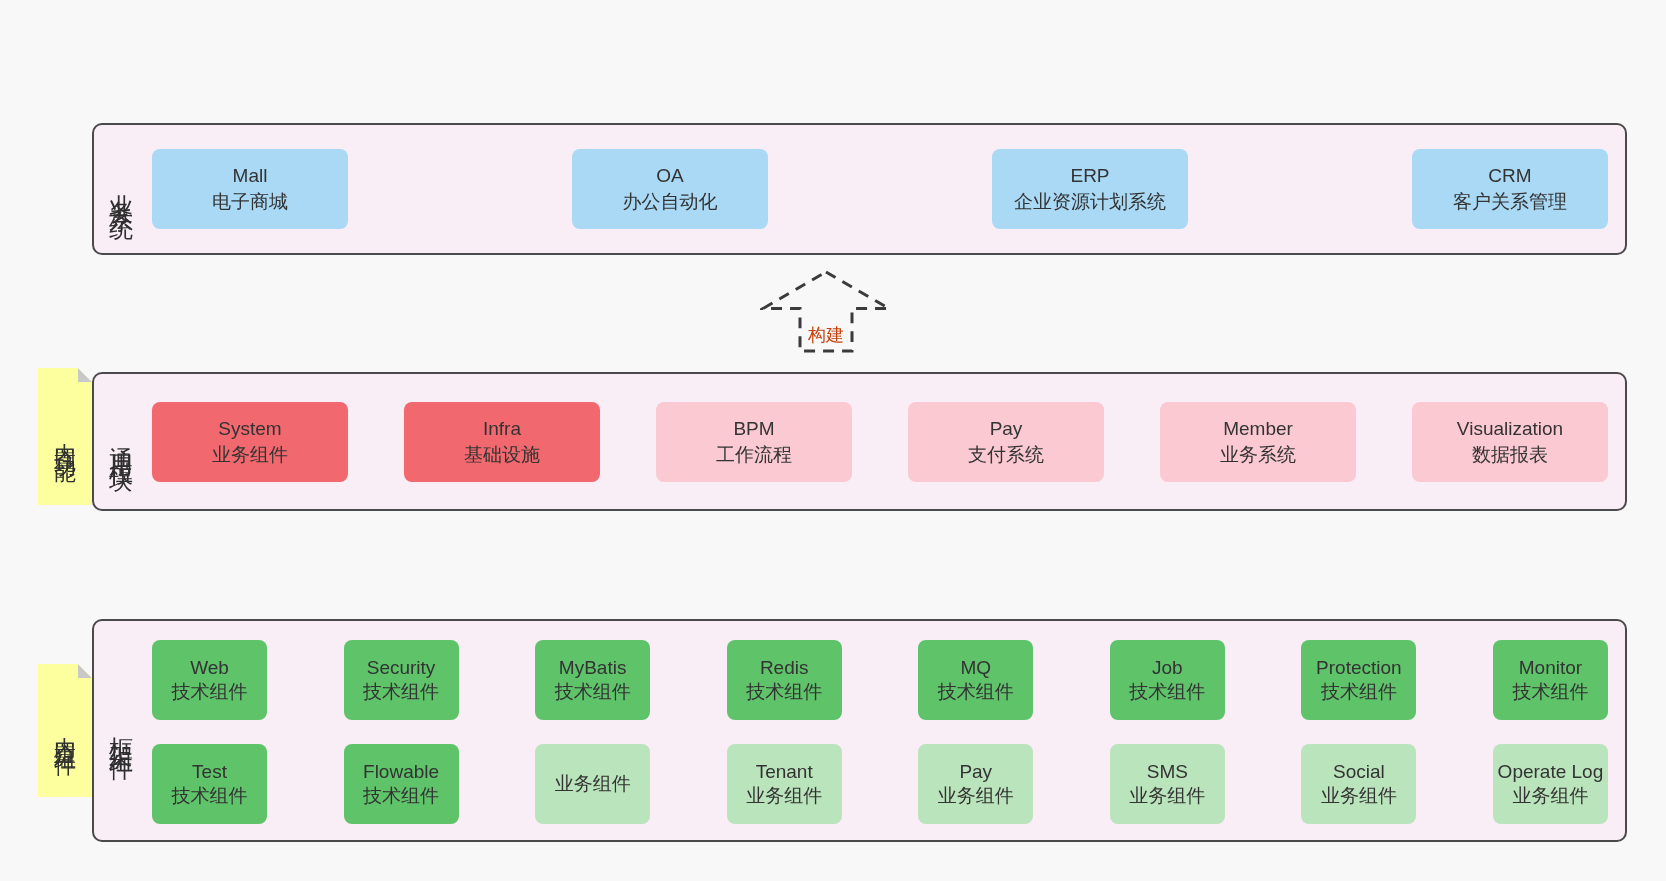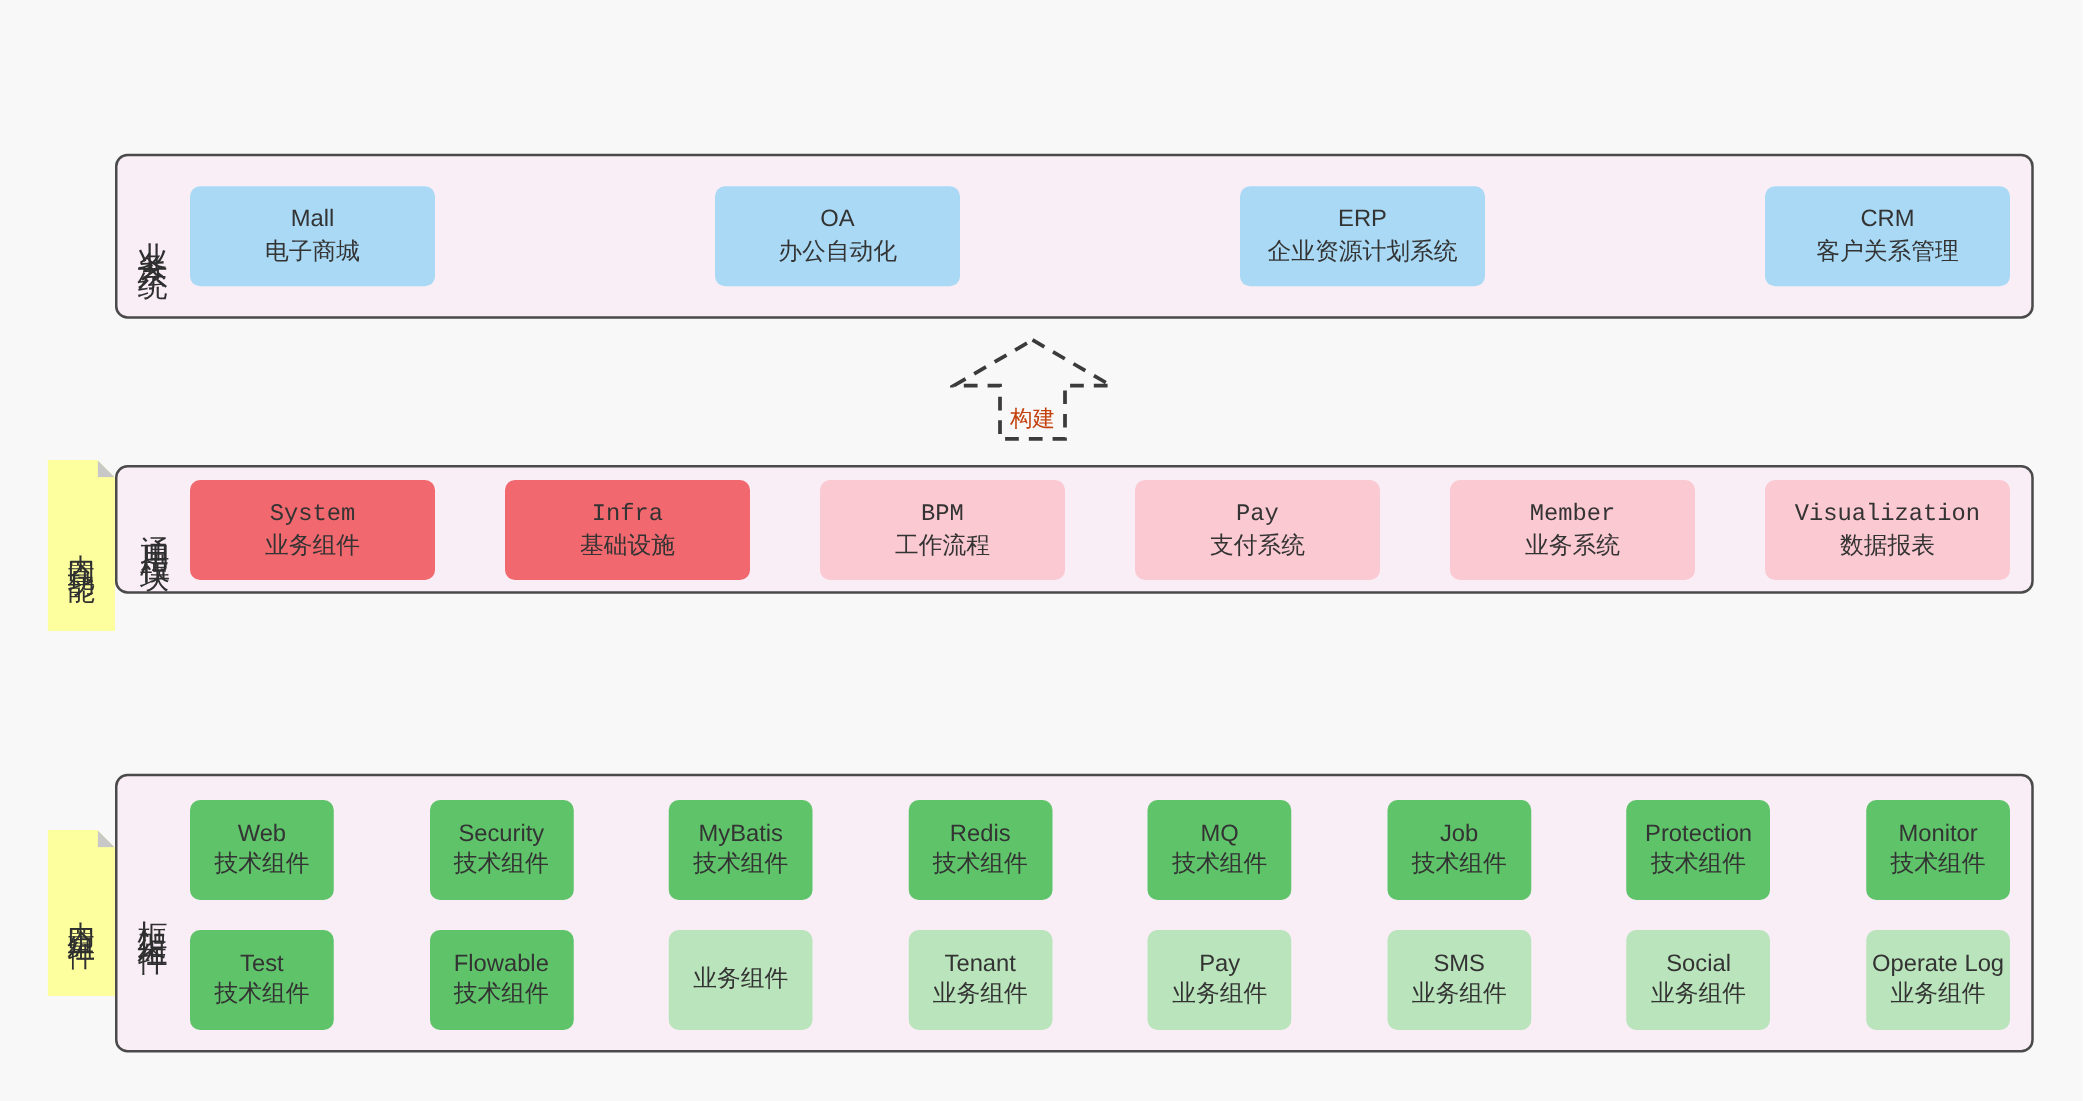--- a/index.html
+++ b/index.html
@@ -13,21 +13,21 @@
   }
   
   .band{
     position:absolute;left:92px;width:1535px;
     background:var(--band-bg,#f9eef6);
     border:2px solid var(--band-border,#4a4a4a);
     border-radius:10px;
     box-sizing:border-box;
   }
   .band1{top:123px;height:132px;}
-  .band2{top:372px;height:103px;font-family:Liberation Mono, monospace;}
+  .band2{top:372px;height:139px;}
   .band3{top:619px;height:223px;}
   .band-label{
     position:absolute;left:11px;top:50%;transform:translateY(-50%);
     writing-mode:vertical-rl;text-orientation:upright;
     font-size:24px;letter-spacing:7px;color:#2f2f2f;
   }
   .row{
     position:absolute;left:58px;right:17px;
     display:flex;justify-content:space-between;
   }

